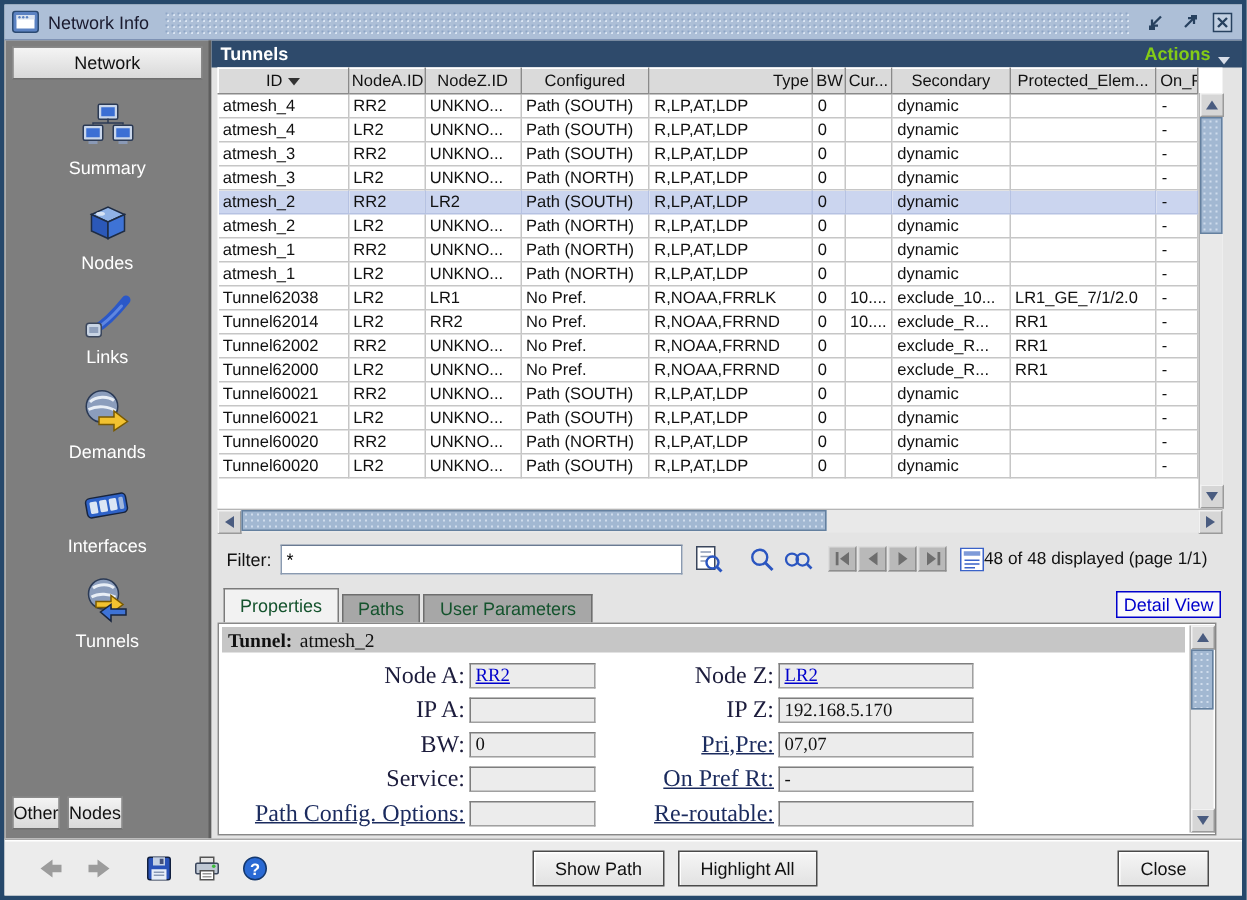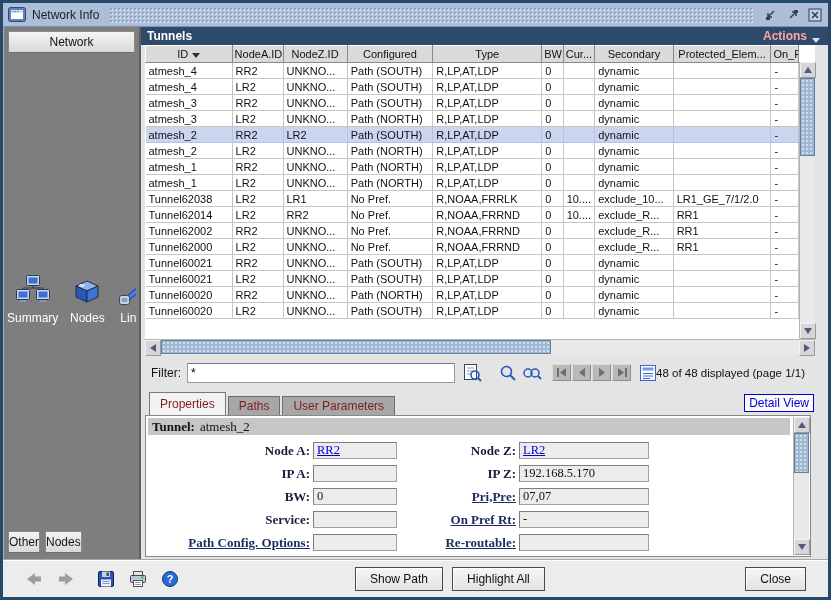--- a/index.html
+++ b/index.html
@@ -12,30 +12,30 @@
   .win-icon{width:18px;height:15px;margin-right:6px;flex:0 0 auto}
   .title-text{font-size:12px;color:#1A1A2E;white-space:nowrap;padding-right:10px}
   .bumps{flex:1;height:16px;background-image:radial-gradient(#8FA6C6 28%,transparent 32%),radial-gradient(#D9E4F2 28%,transparent 32%);background-size:4px 4px;background-position:0 0,1px 1px}
   .win-btns{display:flex;align-items:center;gap:6px;margin-left:10px}
   .win-btn{width:16px;height:16px;display:flex;align-items:center;justify-content:center;cursor:default}
 
   
   .wbody{flex:1;display:flex;min-height:0}
   .sidebar{width:138px;flex:0 0 auto;background:#7E7E7E;border-right:2px solid #5E5E5E;border-left:1px solid #ADADAD;display:flex;flex-direction:column;padding:3px}
   .side-btn{height:22px;margin:1px 1px 2px 1px;background:linear-gradient(#F4F4F4,#D9D9D9);border:1px solid #8A8A8A;border-bottom-color:#6E6E6E;font-size:12px;color:#111;font-family:"Liberation Sans",sans-serif;cursor:default}
-  .side-items{flex:1;display:flex;flex-direction:row;align-items:center;padding-top:12px;gap:11px;overflow:hidden}
+  .side-items{flex:1;display:flex;flex-direction:column;align-items:center;padding-top:12px;gap:11px;overflow:hidden}
   .side-item{display:flex;flex-direction:column;align-items:center;gap:2px;cursor:default}
   .side-item .icn{width:36px;height:36px}
   .side-item .lbl{color:#FFFFFF;font-size:12px}
   .side-bottom{display:flex;gap:3px;padding-bottom:1px}
 
   .main{flex:1;display:flex;flex-direction:column;min-width:0;background:#E4E4E4;padding-left:4px}
   .panel-header{height:18px;background:#2E4A6B;display:flex;align-items:center;padding:0 8px 0 6px;margin-left:-4px;flex:0 0 auto}
   .panel-title{color:#fff;font-weight:bold;font-size:12px;flex:1}
-  .actions{color:#fca5a5;font-weight:bold;font-size:12px;display:flex;align-items:flex-end;gap:5px;cursor:default}
+  .actions{color:#84cc16;font-weight:bold;font-size:12px;display:flex;align-items:flex-end;gap:5px;cursor:default}
   .tri-dn-w{width:0;height:0;border-left:4px solid transparent;border-right:4px solid transparent;border-top:5px solid #D8DEE8}
 
   
   .table-area{position:relative;height:294px;width:670px;background:#FFF;flex:0 0 auto}
   table.grid{border-collapse:collapse;table-layout:fixed;width:654px}
   table.grid th{height:17px;background:#DADADA;border-top:1px solid #FFF;border-left:1px solid #FFF;border-right:1px solid #8A8A8A;border-bottom:1px solid #8A8A8A;font-size:11px;font-weight:normal;color:#111;text-align:center;overflow:hidden;white-space:nowrap;padding:0 2px}
   table.grid td{height:16px;border-right:1px solid #C6C6C6;border-bottom:1px solid #C6C6C6;font-size:11px;color:#111;padding:0 3px;overflow:hidden;white-space:nowrap}
   tr.selected td{background:#CBD5EF;border-bottom-color:#B6C2E2;border-right-color:#B6C2E2}
   .sort-arrow{display:inline-block;margin-left:4px;width:0;height:0;border-left:4px solid transparent;border-right:4px solid transparent;border-top:5px solid #333;vertical-align:middle}
 
@@ -57,32 +57,32 @@
   
   .filterbar{height:35px;display:flex;align-items:center;padding:0 6px 0 6px;flex:0 0 auto}
   .flabel{font-size:12px;color:#111;margin-right:6px}
   .finput{width:268px;height:20px;border:1px solid #8A9AB0;border-top-color:#6A7A92;background:#fff;font-size:12px;font-family:"Liberation Sans",sans-serif;padding:0 3px}
   .icn-sm{display:inline-flex;align-items:center;justify-content:center}
   .navbtn{width:19px;height:17px;background:#B9B9B9;border:1px solid #8E8E8E;border-top-color:#DCDCDC;border-left-color:#DCDCDC;display:inline-flex;align-items:center;justify-content:center;margin-right:1px;padding:0}
   .status{font-size:11.5px;color:#111;margin-left:0;white-space:nowrap}
 
   
   .tabsrow{height:25px;display:flex;align-items:flex-end;padding:0 14px 0 4px;flex:0 0 auto}
-  .tab{background:#A7A7A7;border:1px solid #6E6E6E;border-bottom:none;height:19px;padding:2px 10px 0 10px;font-size:12px;color:#7f1d1d;margin-right:2px;cursor:default}
+  .tab{background:#A7A7A7;border:1px solid #6E6E6E;border-bottom:none;height:19px;padding:2px 10px 0 10px;font-size:12px;color:#14532d;margin-right:2px;cursor:default}
   .tab.active{background:#F2F2F2;height:23px;padding-top:4px;border-color:#7A7A7A}
   .tabspacer{flex:1}
   .detail-view{font-size:12px;color:#0000CC;border:1px solid #0000CC;background:#FAFAFA;padding:1px 4px;margin-bottom:3px;cursor:default;white-space:nowrap}
 
   
   .props{position:relative;width:666px;height:142px;border:1px solid #888;background:#FFF;flex:0 0 auto;overflow:hidden;margin-bottom:2px}
   .props-inner{position:absolute;left:2px;right:20px;top:2px;bottom:0;overflow:hidden}
   .ptitle{height:17px;background:#C6C6C6;display:flex;align-items:center;padding:0 4px;font-family:"Liberation Serif",serif;font-size:13px;color:#111;margin-bottom:4px}
   .ptitle b{margin-right:5px}
   .prow{display:grid;grid-template-columns:162px 84px 116px 130px;column-gap:3px;height:23px;align-items:center}
-  .plabel{font-family:"Liberation Serif",serif;font-weight:bold;font-size:13px;color:#1C1C3C;text-align:right;white-space:nowrap}
+  .plabel{font-family:"Liberation Serif",serif;font-weight:normal;font-size:16px;color:#1C1C3C;text-align:right;white-space:nowrap}
   .plabel.plink{text-decoration:underline;color:#1B2B5E}
   .pbox{height:17px;background:#ECECEC;border:1px solid #A0A0A0;border-top-color:#7E7E7E;border-left-color:#7E7E7E;font-family:"Liberation Serif",serif;font-size:12.5px;color:#111;padding:0 3px;overflow:hidden;white-space:nowrap;line-height:15px}
   .vlink{color:#0000CC;text-decoration:underline}
   .pscroll{position:absolute;right:1px;top:1px;bottom:1px;width:16px;background:#E9E9E9;border-left:1px solid #B5B5B5;display:flex;flex-direction:column}
   .ptrack{flex:1;position:relative}
   .pthumb{position:absolute;left:0;top:0;width:15px;height:40px}
 
   
   .footer{height:38px;flex:0 0 auto;background:#ECECEC;border-top:1px solid #A8A8A8;box-shadow:inset 0 1px 0 #FFFFFF;position:relative;display:flex;align-items:center}
   .f-left{display:flex;align-items:center;gap:14px;padding-left:22px}
@@ -228,21 +228,21 @@
       </div>
 
       <div class="table-area">
         <table class="grid">
           <thead>
               <tr>
                 <th style="width: 85px;">ID<span class="sort-arrow"></span></th>
                 <th style="width: 50px;">NodeA.ID</th>
                 <th style="width: 63px;">NodeZ.ID</th>
                 <th style="width: 84px;">Configured</th>
-                <th style="width: 107px;">Type</th>
+                <th style="width: 107px; text-align: right;">Type</th>
                 <th style="width: 21px;">BW</th>
                 <th style="width: 31px;">Cur...</th>
                 <th style="width: 77px;">Secondary</th>
                 <th style="width: 96px;">Protected_Elem...</th>
                 <th style="width: 27px;">On_Pri</th>
               </tr>
             </thead>
           <tbody>
               <tr>
                 <td>atmesh_4</td>

